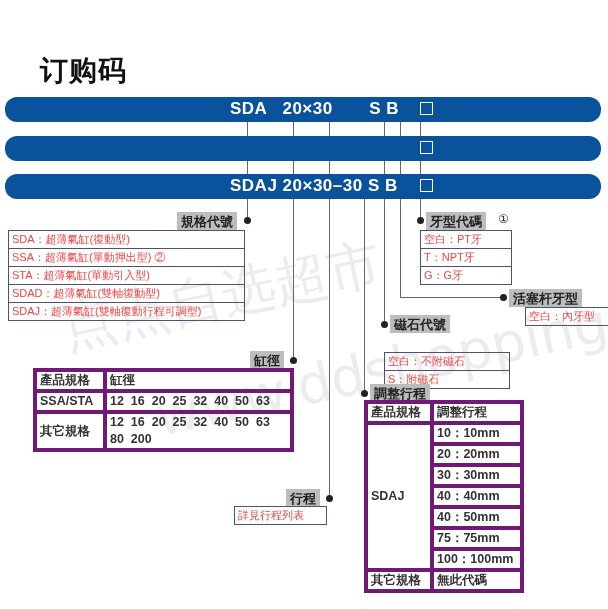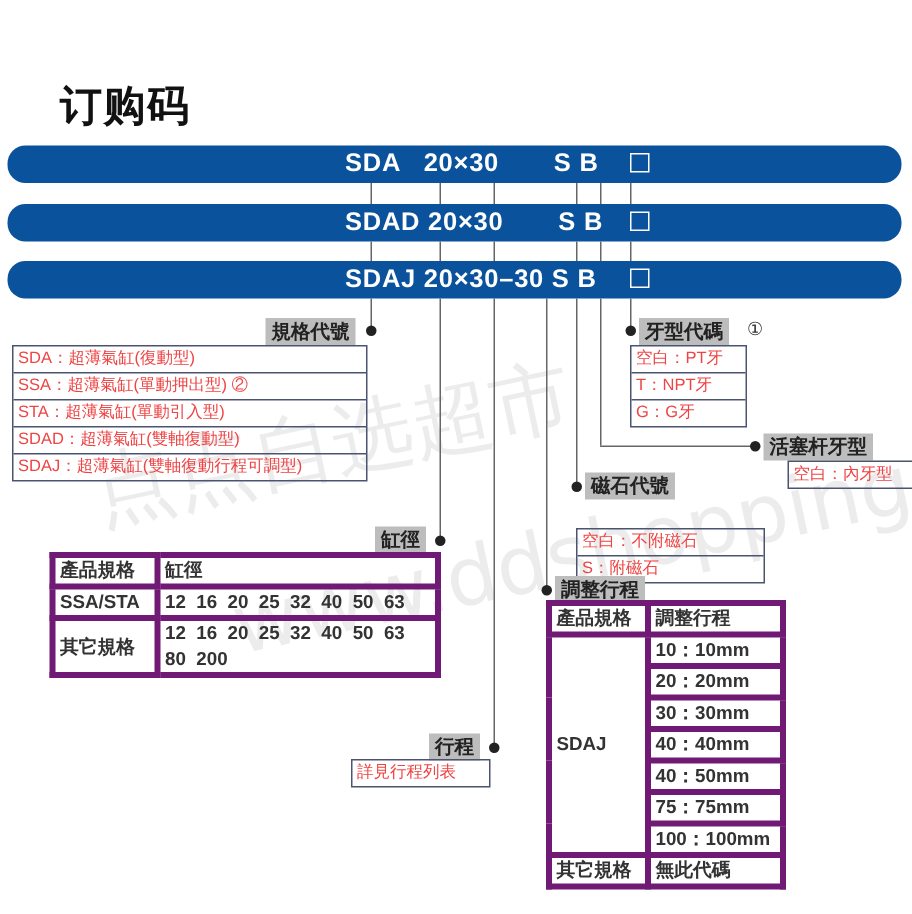--- a/index.html
+++ b/index.html
@@ -32,21 +32,20 @@
 <div class="wm" style="left:60px; top:260px; transform:rotate(-12deg);">点点自选超市</div>
 <div class="wm" style="left:150px; top:330px; transform:rotate(-12deg);">www.ddshopping.cn</div>
 
 <div class="abs title">订购码</div>
 
 <div class="abs bar" style="top:97px;">
   <span class="bar-code" style="left:225px;">SDA   20×30       S B</span>
   <span class="bar-box" style="left:415px;"></span>
 </div>
 <div class="abs bar" style="top:136px;">
-  <span class="bar-code" style="left:225px;">SDAD 20×30       S B</span>
   <span class="bar-box" style="left:415px;"></span>
 </div>
 <div class="abs bar" style="top:174px;text-align:center;">
   <span class="bar-code" style="left:225px;">SDAJ 20×30–30 S B</span>
   <span class="bar-box" style="left:415px;"></span>
 </div>
 
 <div class="vline" style="left:247px; top:122px; height:14px;"></div>
 <div class="vline" style="left:293px; top:122px; height:14px;"></div>
 <div class="vline" style="left:329px; top:122px; height:14px;"></div>
@@ -81,21 +80,21 @@
 <div class="box" style="left:8px; top:230px; width:237px;">
   <div class="row">SDA：超薄氣缸(復動型)</div>
   <div class="row">SSA：超薄氣缸(單動押出型) ②</div>
   <div class="row">STA：超薄氣缸(單動引入型)</div>
   <div class="row">SDAD：超薄氣缸(雙軸復動型)</div>
   <div class="row">SDAJ：超薄氣缸(雙軸復動行程可調型)</div>
 </div>
 
 <div class="label" style="left:426px; top:212px;">牙型代碼</div>
 <div class="circ" style="left:498px; top:212px;">①</div>
-<div class="box" style="left:420px; top:230px; width:78px;">
+<div class="box" style="left:420px; top:230px; width:92px;">
   <div class="row">空白：PT牙</div>
   <div class="row">T：NPT牙</div>
   <div class="row">G：G牙</div>
 </div>
 
 <div class="label" style="left:509px; top:289px;">活塞杆牙型</div>
 <div class="box" style="left:505px; top:307px; width:93px;margin-left:20px;">
   <div class="row">空白：內牙型</div>
 </div>
 

